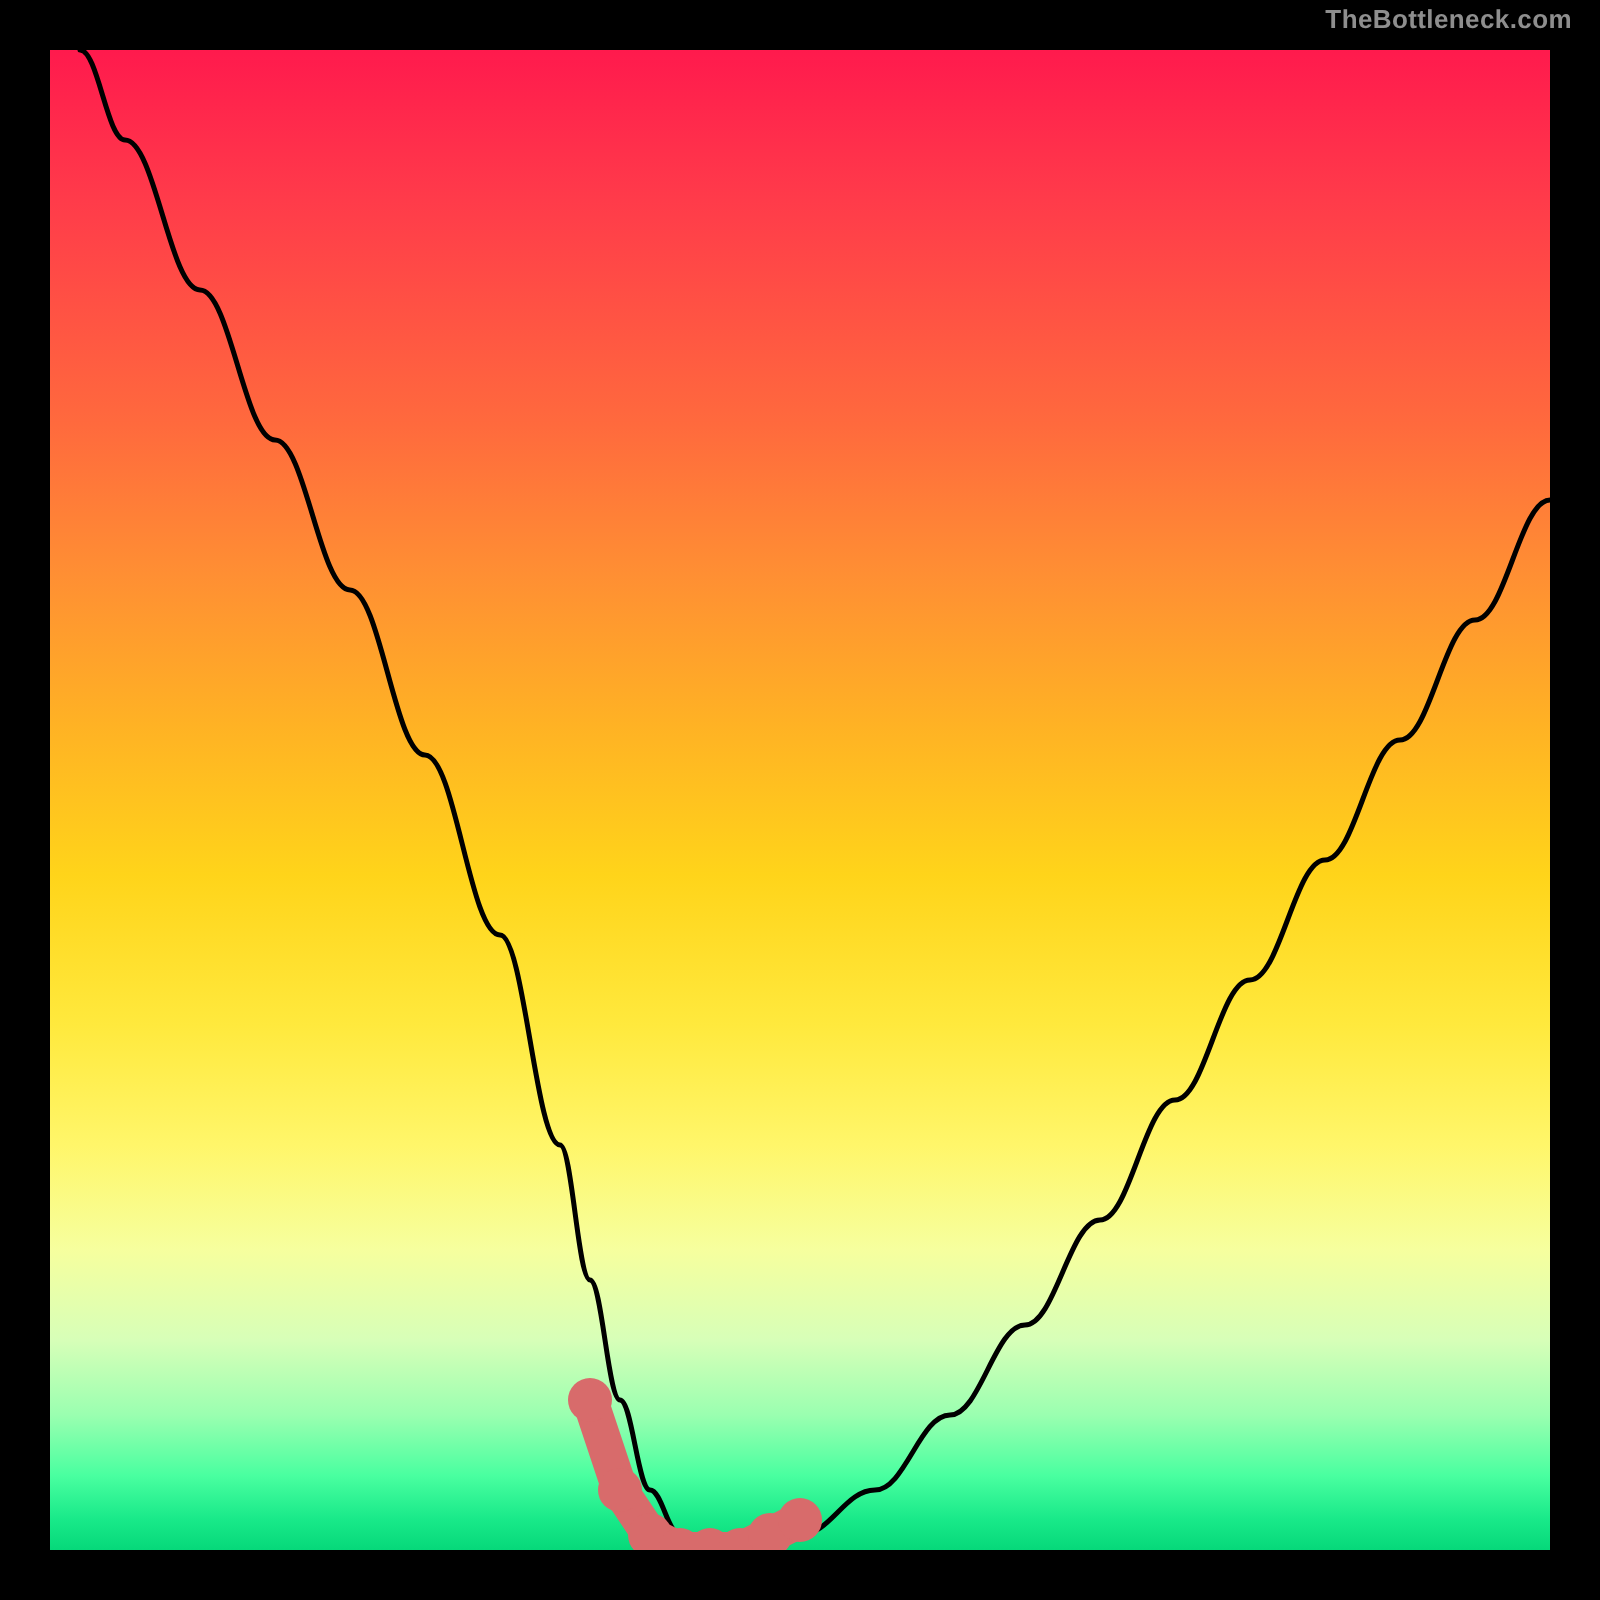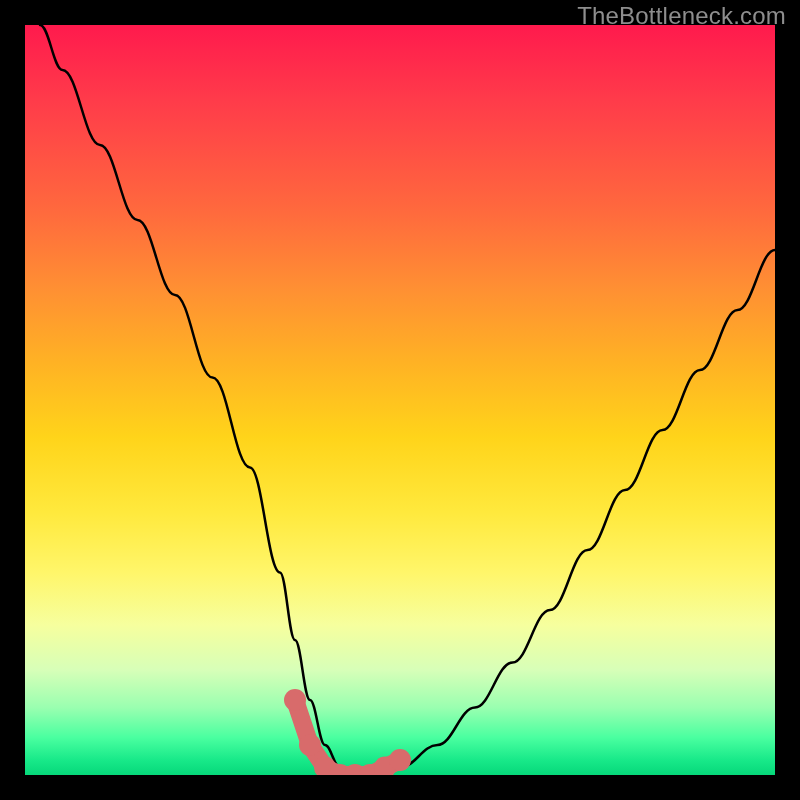--- a/index.html
+++ b/index.html
@@ -39,22 +39,22 @@
       #4affa0 95%,
       #18e989 98%,
       #06d87a 100%
     );
   }
   .watermark {
     position: absolute;
     top: 2px;
     right: 14px;
     color: #8e8e8e;
-    font-size: 24px;
-    font-weight: 400;
+    font-size: 13px;
+    font-weight: 700;
     letter-spacing: 0.2px;
     z-index: 5;
   }
   svg.curve {
     position: absolute;
     left: 0;
     top: 0;
     width: 750px;
     height: 750px;
   }

